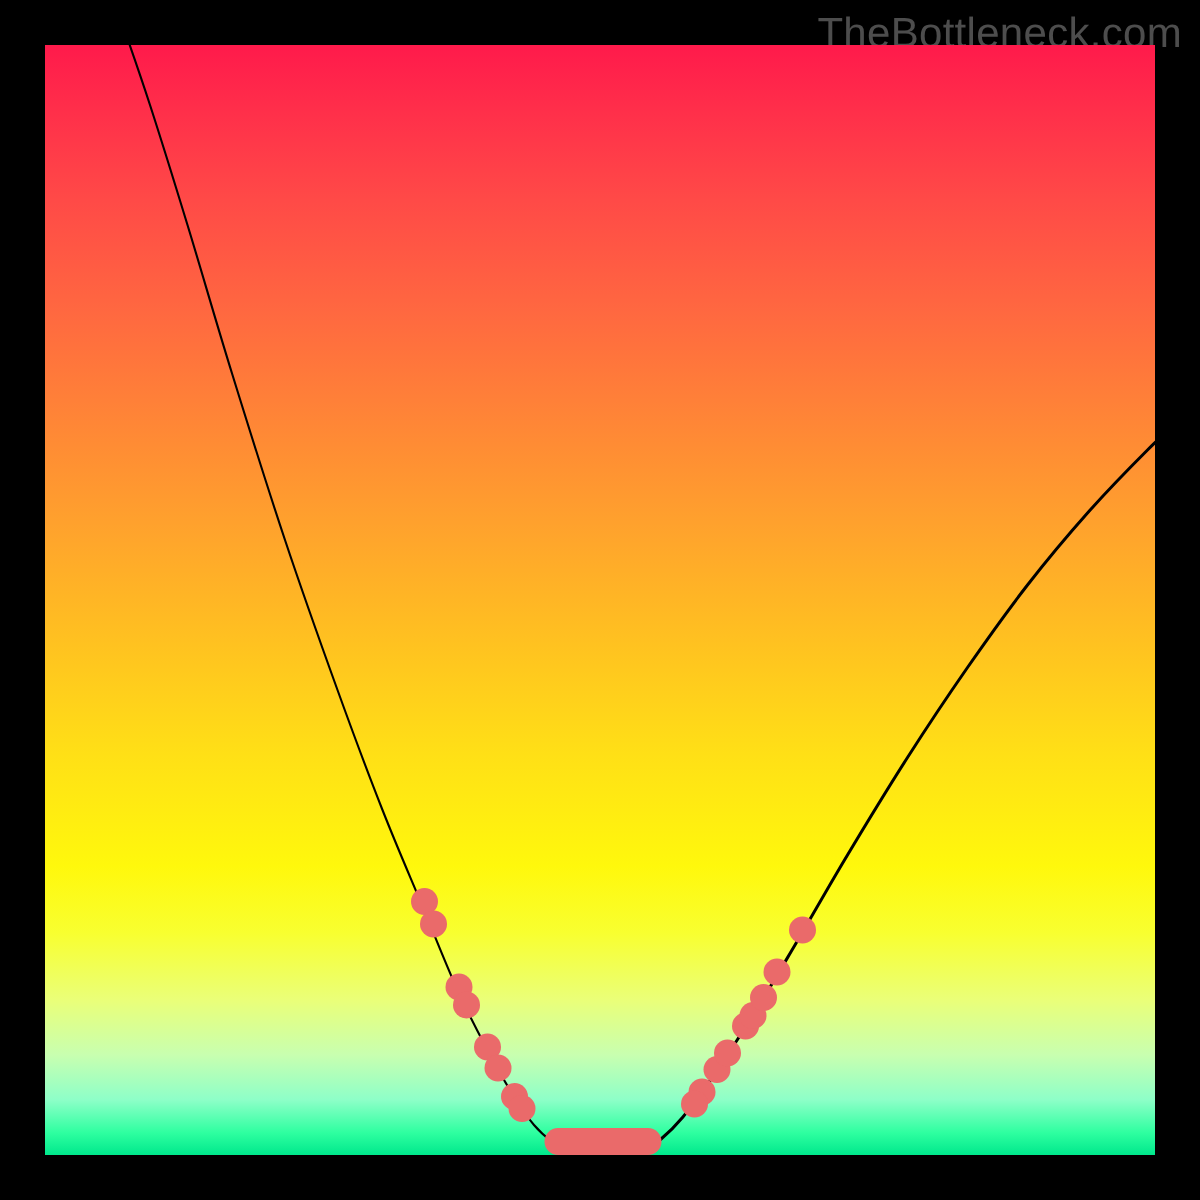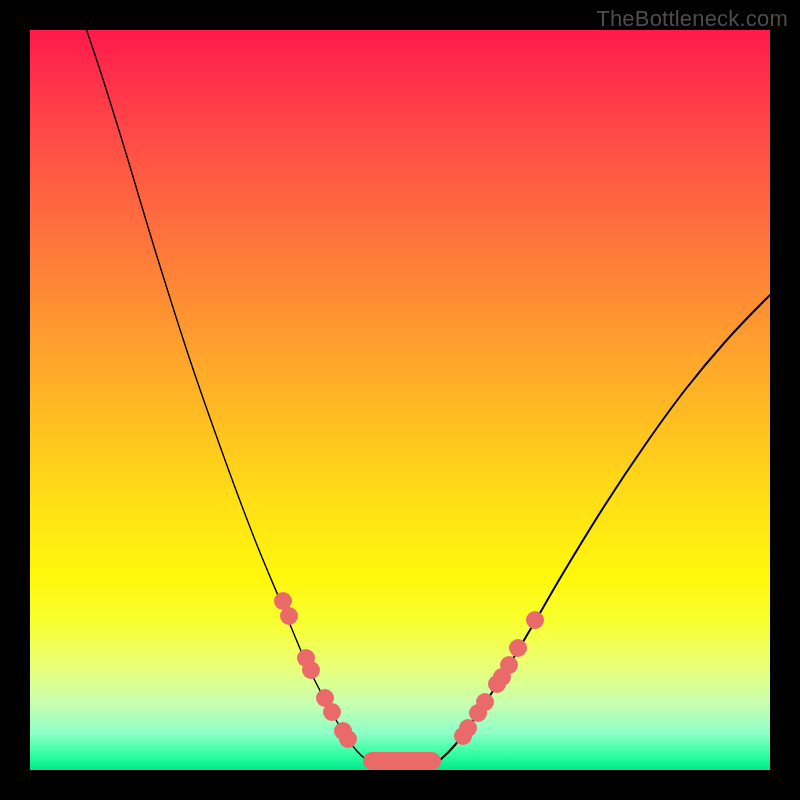--- a/index.html
+++ b/index.html
@@ -39,21 +39,21 @@
       #8effc8 95%,
       #2effa0 98%,
       #00e88c 100%
     );
   }
   .watermark {
     position: absolute;
     top: 6px;
     right: 12px;
     color: #4d4d4d;
-    font-size: 22px;
+    font-size: 28px;
     font-weight: 500;
     letter-spacing: 0.2px;
     user-select: none;
   }
   svg.plot {
     position: absolute;
     inset: 0;
   }
   .curve {
     fill: none;

